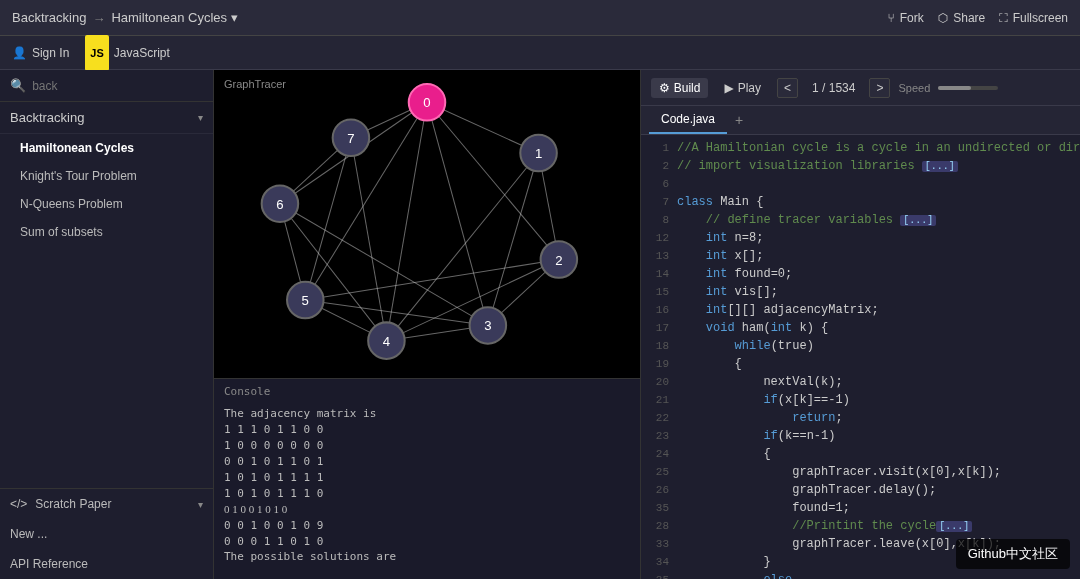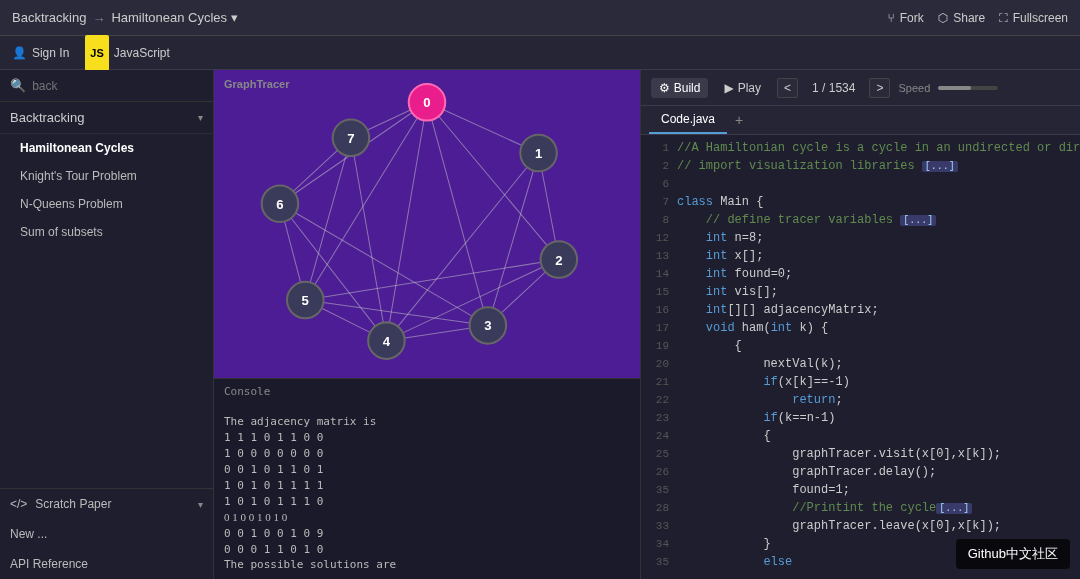--- a/index.html
+++ b/index.html
@@ -57,36 +57,35 @@
       display: flex; align-items: center; gap: 8px; padding: 8px 10px;
       font-size: 12px; color: #bbb; cursor: pointer;
     }
     .chevron { font-size: 10px; color: #888; }
 
     
     #content { flex: 1; display: flex; flex-direction: column; overflow: hidden; }
 
     
     #graph-panel {
-      flex: 1; background: #4c1d95; position: relative;
+      flex: 1; background: #000000; position: relative;
       border-bottom: 1px solid #333;
-      font-weight: bold;
     }
     .panel-label {
       position: absolute; top: 8px; left: 10px;
       font-size: 11px; color: #888; background: transparent;
       z-index: 2;
     }
     #console-panel {
       height: 200px; background: #1a1a2a; padding: 6px 10px;
       overflow-y: auto; font-size: 11px; font-family: monospace; color: #bbb;
       position: relative;
     }
     .console-label {
-      font-size: 11px; color: #888; margin-bottom: 16px;
+      font-size: 11px; color: #888; margin-bottom: 8px;
     }
 
     
     #code-panel {
       width: 440px; min-width: 440px; background: #1e1e2e;
       border-left: 1px solid #333; display: flex; flex-direction: column;
     }
     #code-toolbar {
       display: flex; align-items: center; gap: 8px; padding: 0 10px;
       background: #252535; height: 36px; border-bottom: 1px solid #3a3a4a;
@@ -368,20 +367,24 @@
         </div>
         <div class="code-line">
           <span class="line-num">16</span>
           <span class="line-code">    <span class="kw">int</span>[][] adjacencyMatrix;</span>
         </div>
         <div class="code-line">
           <span class="line-num">17</span>
           <span class="line-code">    <span class="kw">void</span> ham(<span class="kw">int</span> k) {</span>
         </div>
         <div class="code-line">
+          <span class="line-num">18</span>
+          <span class="line-code">        <span class="kw">while</span>(true)</span>
+        </div>
+        <div class="code-line">
           <span class="line-num">19</span>
           <span class="line-code">        {</span>
         </div>
         <div class="code-line">
           <span class="line-num">20</span>
           <span class="line-code">            nextVal(k);</span>
         </div>
         <div class="code-line">
           <span class="line-num">21</span>
           <span class="line-code">            <span class="kw">if</span>(x[k]==-1)</span>

